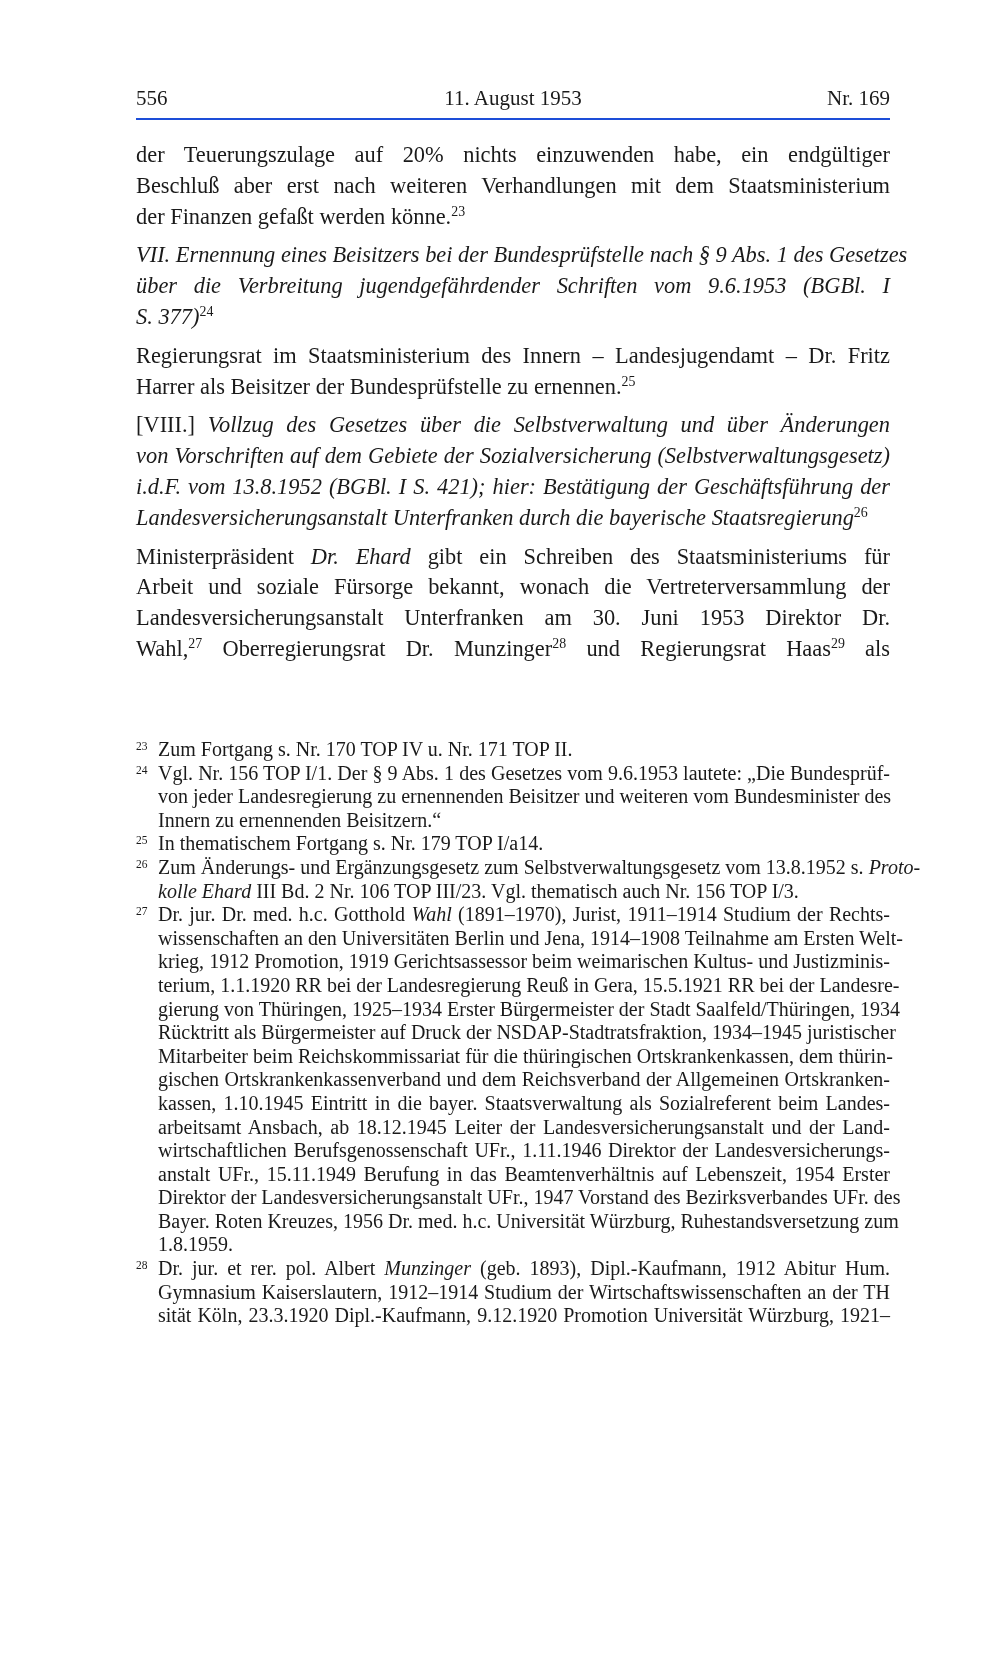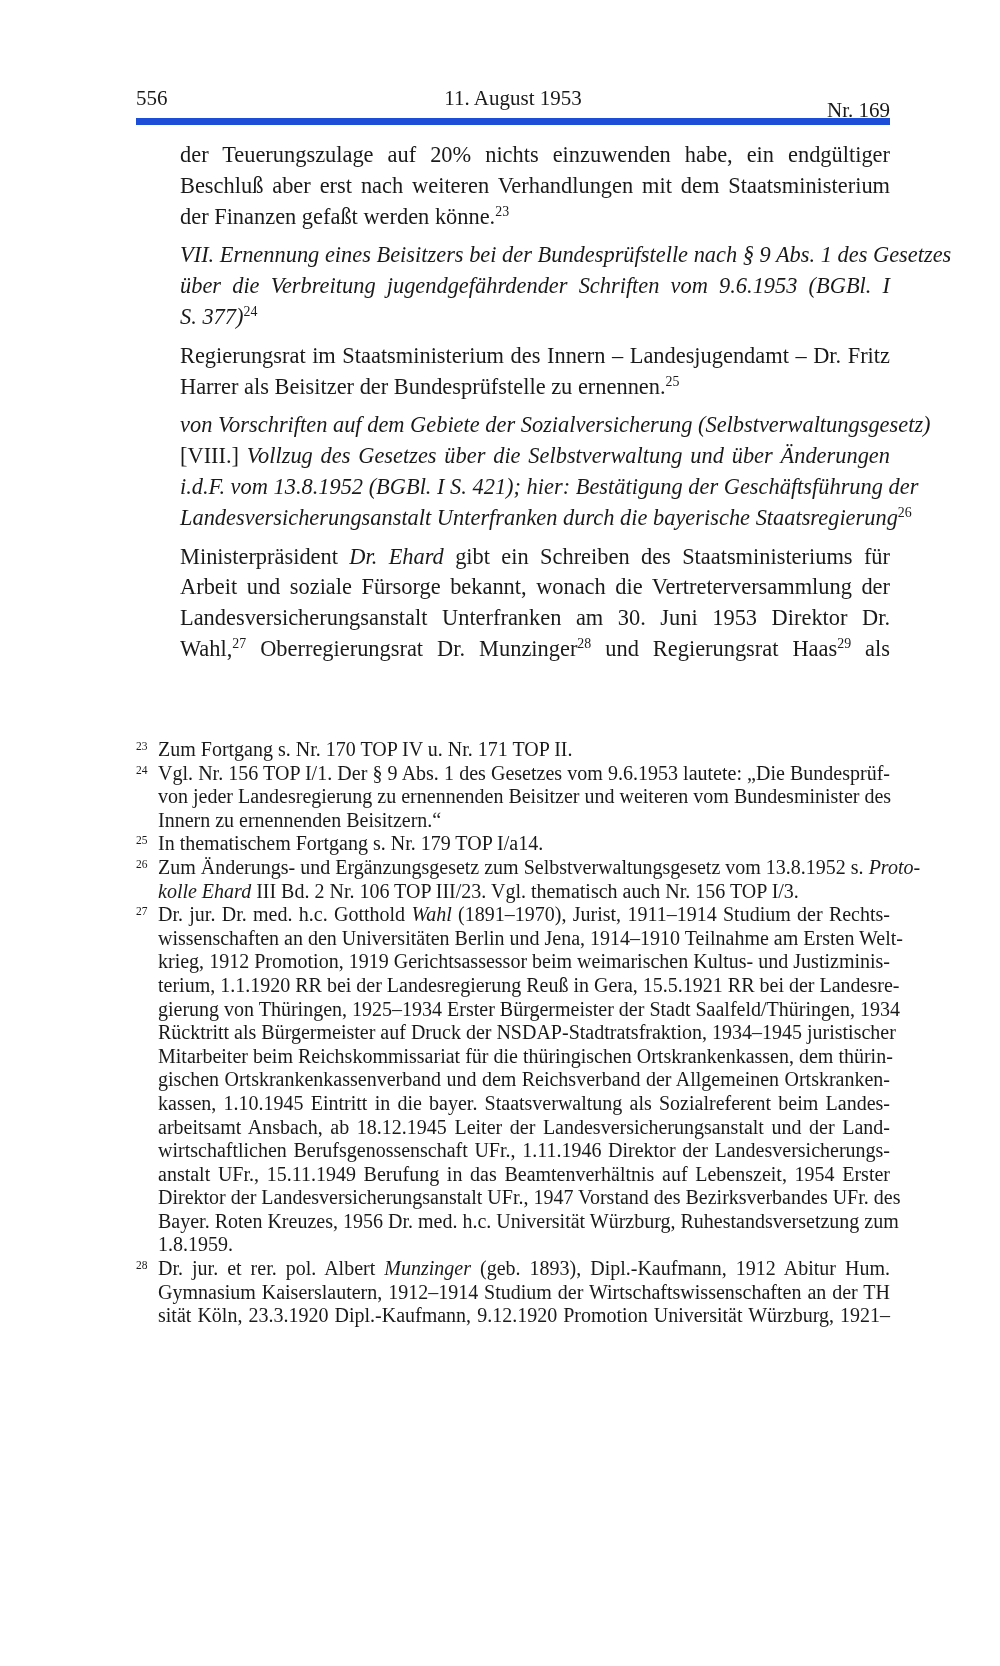--- a/index.html
+++ b/index.html
@@ -6,38 +6,38 @@
   body {
     width: 1000px; height: 1666px; position: relative; overflow: hidden;
     font-family: "Liberation Serif", "DejaVu Serif", serif;
     color: #1a1a1a;
   }
   .page { position: absolute; left: 136px; top: 0; width: 754px; }
 
   
   .header {
     position: absolute; left: 0; top: 84px; width: 754px; height: 34px;
-    border-bottom: 7px solid #1d4ed8;
+    border-bottom: 2px solid #1d4ed8;
     font-size: 21px;
   }
   .header span { position: absolute; top: 2px; }
   .h-left { left: 0; }
   .h-center { left: 0; right: 0; text-align: center; }
-  .h-right { right: 0; margin-top: 12px; }
+  .h-right { right: 0; }
 
   
   .body { position: absolute; left: 0; top: 140px; width: 754px; }
   .line {
     display: block; font-size: 22.4px; line-height: 30.8px;
     text-align: justify; text-align-last: justify; white-space: nowrap;
     height: 30.8px; overflow: visible;
   }
   .line.last { text-align-last: left; }
   .line.it { font-style: italic; }
-  .para { margin-bottom: 8px; margin-left: 44px; }
+  .para { margin-bottom: 8px; }
   sup { font-size: 0.62em; vertical-align: 0.55em; line-height: 0; font-style: normal; }
   .it sup { font-style: normal; }
 
   
   .footnotes { position: absolute; left: 0; top: 738px; width: 754px; }
   .fn { position: relative; padding-left: 22px; margin-bottom: 0; }
   .fn-num {
     position: absolute; left: 0; top: 2px; font-size: 11.5px;
   }
   .fn-line {
@@ -71,22 +71,22 @@
       <span class="line it">über die Verbreitung jugendgefährdender Schriften vom 9.6.1953 (BGBl. I</span>
       <span class="line it last"><span>S. 377)</span><sup>24</sup></span>
     </div>
 
     <div class="para">
       <span class="line">Regierungsrat im Staatsministerium des Innern – Landesjugendamt – Dr. Fritz</span>
       <span class="line last"><span>Harrer als Beisitzer der Bundesprüfstelle zu ernennen.</span><sup>25</sup></span>
     </div>
 
     <div class="para">
+      <span class="line"><span>[VIII.]</span> <em>Vollzug des Gesetzes über die Selbstverwaltung und über Änderungen</em></span>
       <span class="line it">von Vorschriften auf dem Gebiete der Sozialversicherung (Selbstverwaltungsgesetz)</span>
-      <span class="line"><span>[VIII.]</span> <em>Vollzug des Gesetzes über die Selbstverwaltung und über Änderungen</em></span>
       <span class="line it">i.d.F. vom 13.8.1952 (BGBl. I S. 421); hier: Bestätigung der Geschäftsführung der</span>
       <span class="line it last"><span>Landesversicherungsanstalt Unterfranken durch die bayerische Staatsregierung</span><sup>26</sup></span>
     </div>
 
     <div class="para">
       <span class="line"><span>Ministerpräsident</span> <em>Dr. Ehard</em> <span>gibt ein Schreiben des Staatsministeriums für</span></span>
       <span class="line">Arbeit und soziale Fürsorge bekannt, wonach die Vertreterversammlung der</span>
       <span class="line">Landesversicherungsanstalt Unterfranken am 30. Juni 1953 Direktor Dr.</span>
       <span class="line"><span>Wahl,</span><sup>27</sup><span> Oberregierungsrat Dr. Munzinger</span><sup>28</sup><span> und Regierungsrat Haas</span><sup>29</sup><span> als</span></span>
     </div>
@@ -113,21 +113,21 @@
 
     <div class="fn">
       <span class="fn-num">26</span>
       <span class="fn-line"><span>Zum Änderungs- und Ergänzungsgesetz zum Selbstverwaltungsgesetz vom 13.8.1952 s.</span> <em>Proto-</em></span>
       <span class="fn-line last"><em>kolle Ehard</em><span> III Bd. 2 Nr. 106 TOP III/23. Vgl. thematisch auch Nr. 156 TOP I/3.</span></span>
     </div>
 
     <div class="fn">
       <span class="fn-num">27</span>
       <span class="fn-line"><span>Dr. jur. Dr. med. h.c. Gotthold </span><em>Wahl</em><span> (1891–1970), Jurist, 1911–1914 Studium der Rechts-</span></span>
-      <span class="fn-line">wissenschaften an den Universitäten Berlin und Jena, 1914–1910 Teilnahme am Ersten Welt-</span>
+      <span class="fn-line">wissenschaften an den Universitäten Berlin und Jena, 1914–1908 Teilnahme am Ersten Welt-</span>
       <span class="fn-line">krieg, 1912 Promotion, 1919 Gerichtsassessor beim weimarischen Kultus- und Justizminis-</span>
       <span class="fn-line">terium, 1.1.1920 RR bei der Landesregierung Reuß in Gera, 15.5.1921 RR bei der Landesre-</span>
       <span class="fn-line">gierung von Thüringen, 1925–1934 Erster Bürgermeister der Stadt Saalfeld/Thüringen, 1934</span>
       <span class="fn-line">Rücktritt als Bürgermeister auf Druck der NSDAP-Stadtratsfraktion, 1934–1945 juristischer</span>
       <span class="fn-line">Mitarbeiter beim Reichskommissariat für die thüringischen Ortskrankenkassen, dem thürin-</span>
       <span class="fn-line">gischen Ortskrankenkassenverband und dem Reichsverband der Allgemeinen Ortskranken-</span>
       <span class="fn-line">kassen, 1.10.1945 Eintritt in die bayer. Staatsverwaltung als Sozialreferent beim Landes-</span>
       <span class="fn-line">arbeitsamt Ansbach, ab 18.12.1945 Leiter der Landesversicherungsanstalt und der Land-</span>
       <span class="fn-line">wirtschaftlichen Berufsgenossenschaft UFr., 1.11.1946 Direktor der Landesversicherungs-</span>
       <span class="fn-line">anstalt UFr., 15.11.1949 Berufung in das Beamtenverhältnis auf Lebenszeit, 1954 Erster</span>

